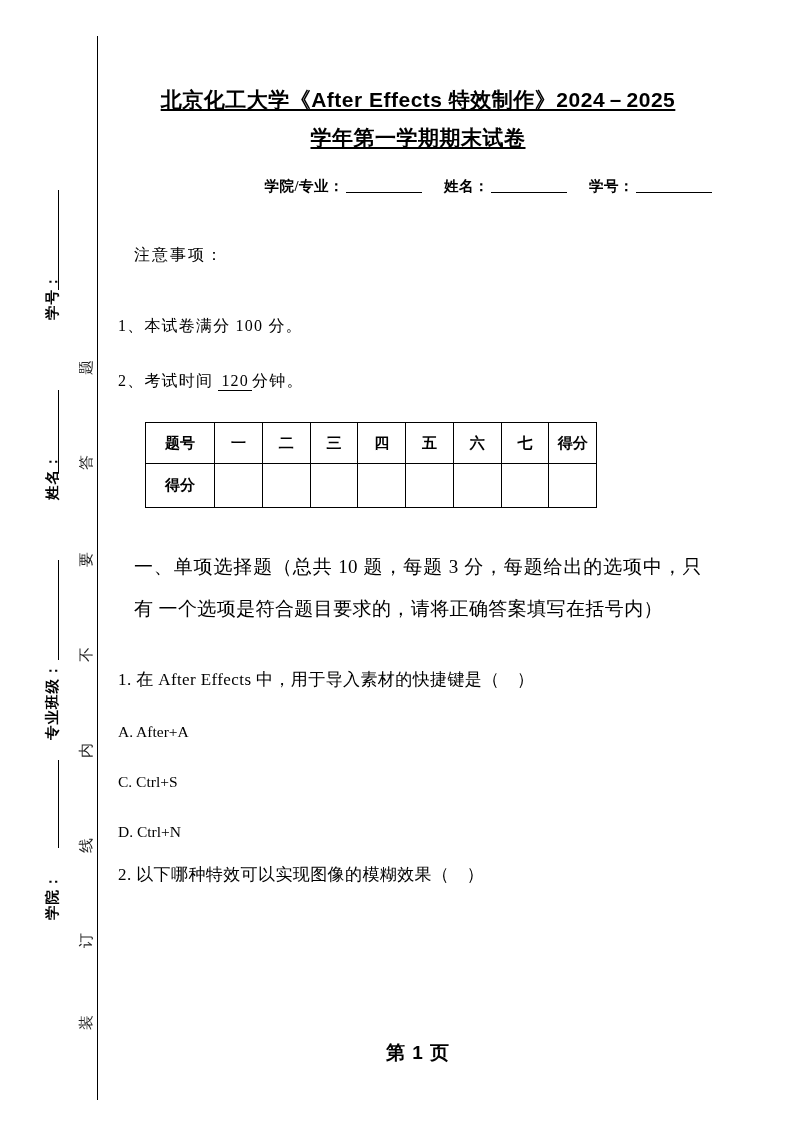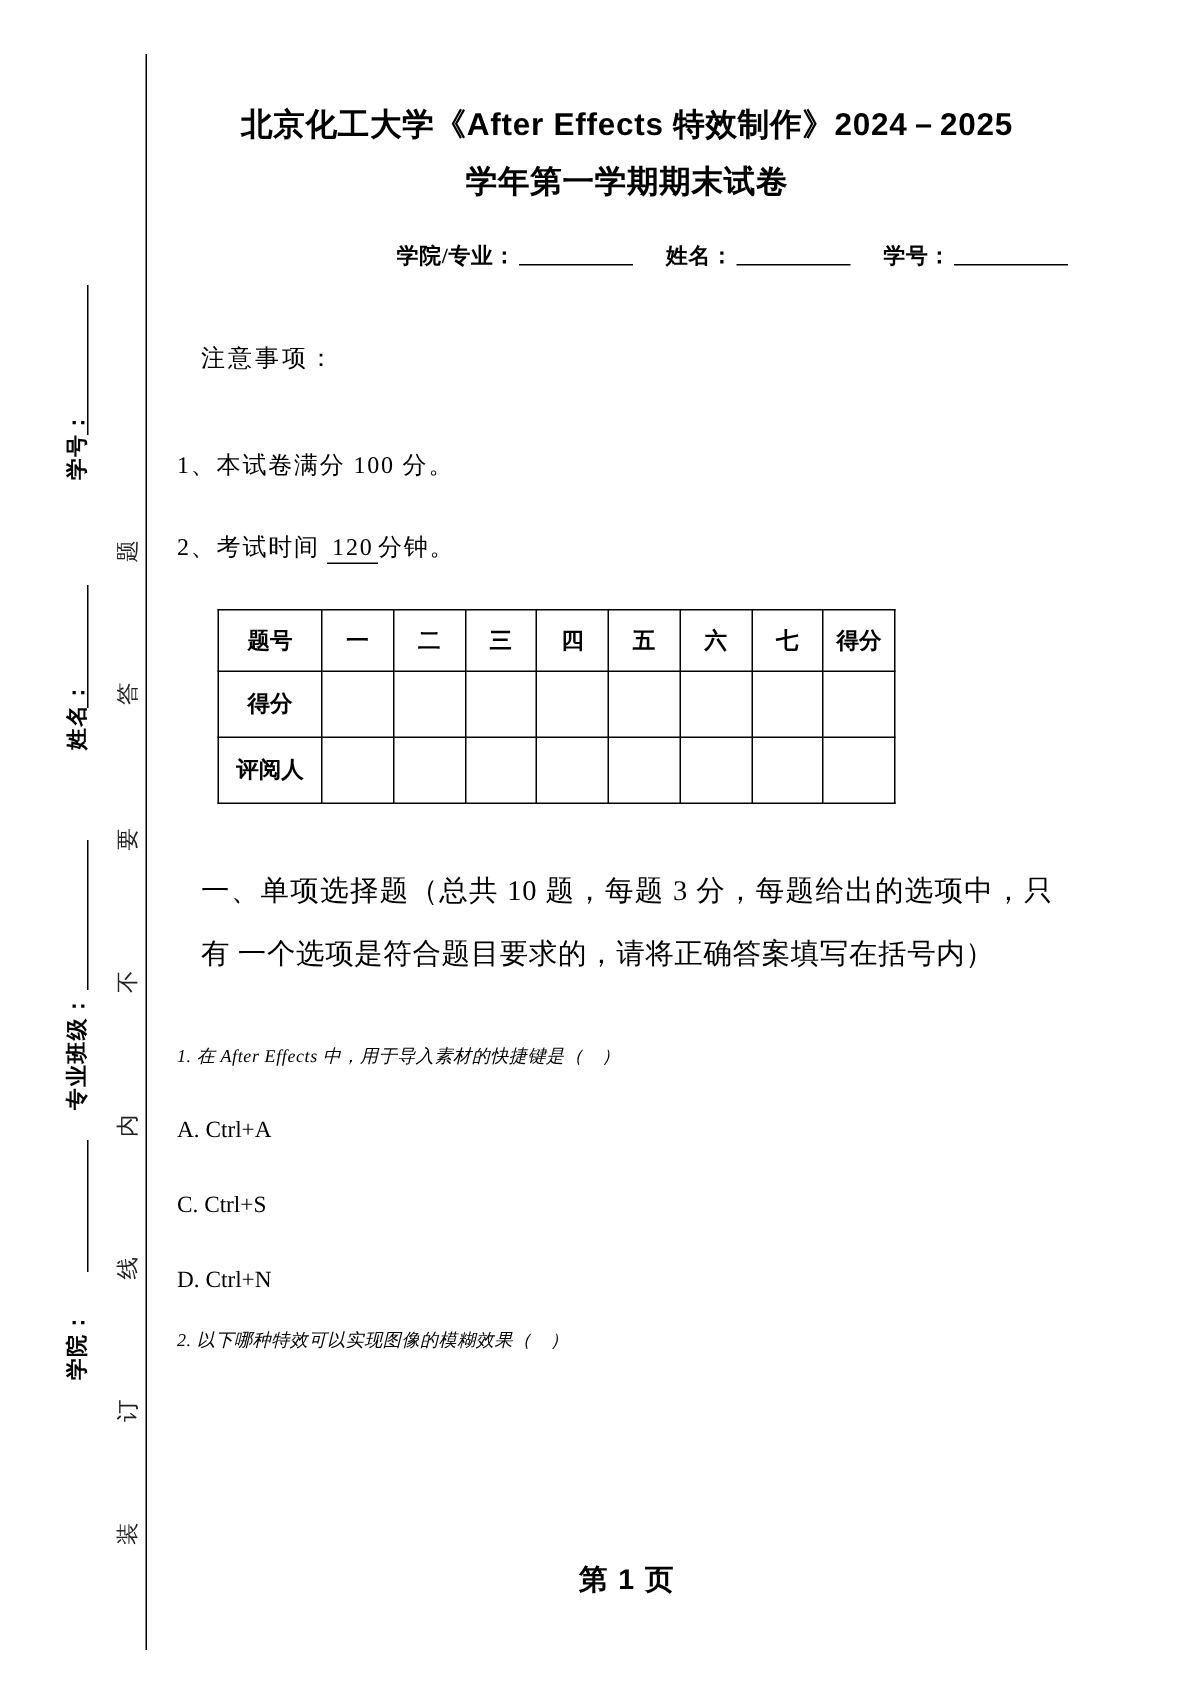--- a/index.html
+++ b/index.html
@@ -83,28 +83,29 @@
   
   #content {
     position: absolute;
     left: 118px;
     top: 0;
     width: 600px;
     height: 1122px;
   }
 
   .doc-title {
-    margin: 0;
+    margin: 16px;
     padding-top: 65px;
     text-align: center;
     font-family: "Liberation Sans", "DejaVu Sans", sans-serif;
     font-weight: bold;
     font-size: 21px;
     line-height: 38px;
     letter-spacing: 0.5px;
+    text-decoration: underline;
   }
   .title-line2 { display: block; }
 
   .form-line {
     margin-top: 20px;
     text-align: right;
     font-family: Liberation Serif, serif;
     font-weight: bold;
     font-size: 14.5px;
     letter-spacing: 0.5px;
@@ -162,23 +163,22 @@
     padding-top: 22px;
     font-size: 19px;
     line-height: 42px;
     text-align: justify;
     text-justify: inter-ideograph;
     letter-spacing: 0.4px;
   }
   .question {
     margin: 0;
     padding-top: 22px;
-    font-size: 12px;
+    font-size: 17px;
     letter-spacing: 0.4px;
-    font-style: italic;
   }
   .option {
     margin: 0;
     padding-top: 32px;
     font-size: 15.5px;
   }
 
   .page-footer {
     position: absolute;
     left: 0;
@@ -261,40 +261,29 @@
         <td class="rowhead">得分</td>
         <td></td>
         <td></td>
         <td></td>
         <td></td>
         <td></td>
         <td></td>
         <td></td>
         <td></td>
       </tr>
-      <tr class="body-row">
-        <td class="rowhead">评阅人</td>
-        <td></td>
-        <td></td>
-        <td></td>
-        <td></td>
-        <td></td>
-        <td></td>
-        <td></td>
-        <td></td>
-      </tr>
     </tbody>
   </table>
 
   <p class="section-head">
     <span>一、单项选择题（总共 10 题，每题 3 分，每题给出的选项中，只有</span>
     <span>一个选项是符合题目要求的，请将正确答案填写在括号内）</span>
   </p>
 
   <p class="question">1. 在 After Effects 中，用于导入素材的快捷键是（　）</p>
-  <p class="option">A. Ctrl+A</p>
+  <p class="option">A. After+A</p>
   <p class="option">C. Ctrl+S</p>
   <p class="option">D. Ctrl+N</p>
 
   <p class="question">2. 以下哪种特效可以实现图像的模糊效果（　）</p>
 
   <div class="page-footer">第 1 页</div>
 </div>
 
 </body></html>

